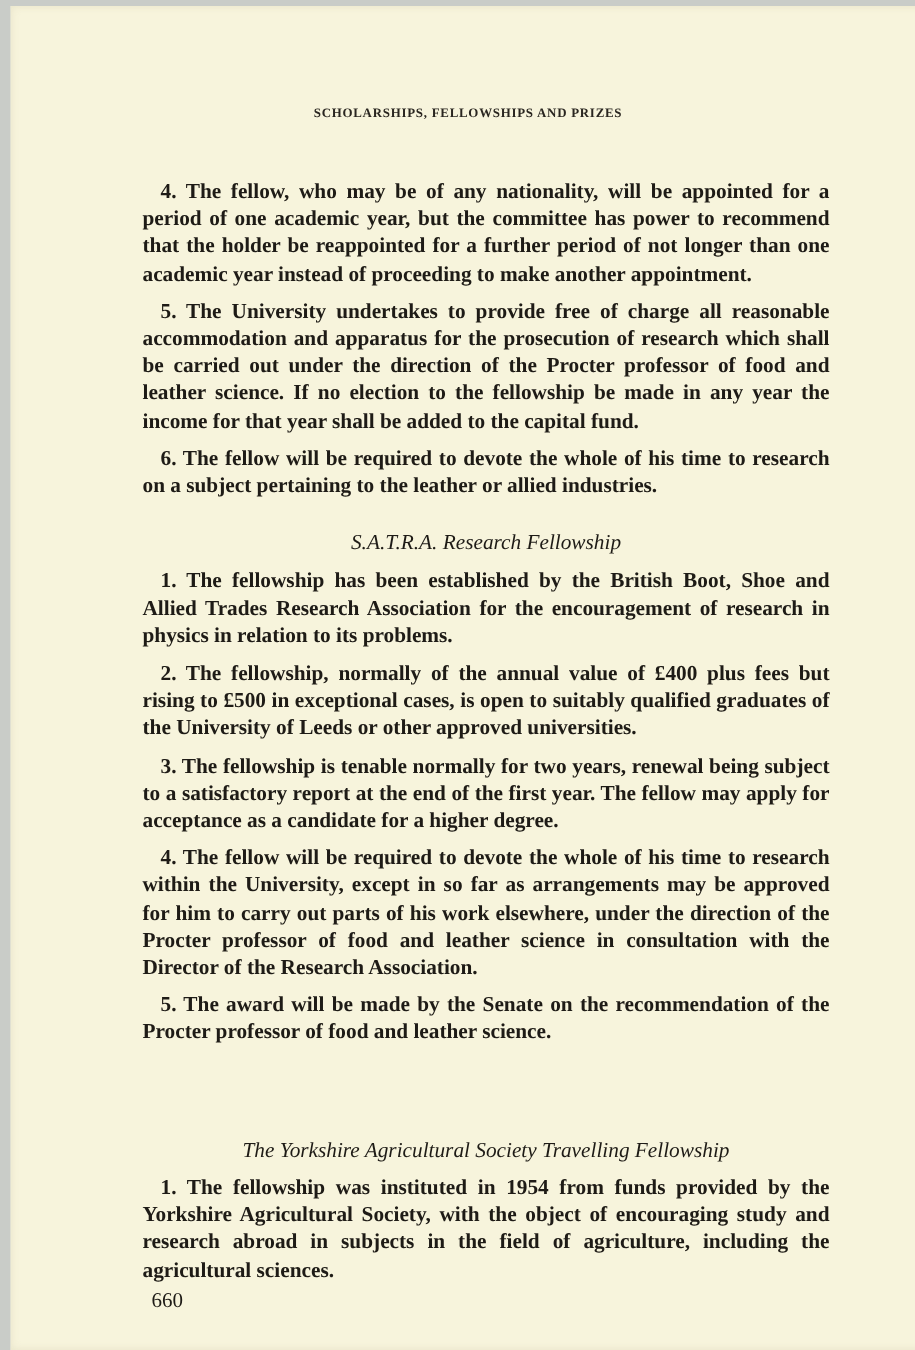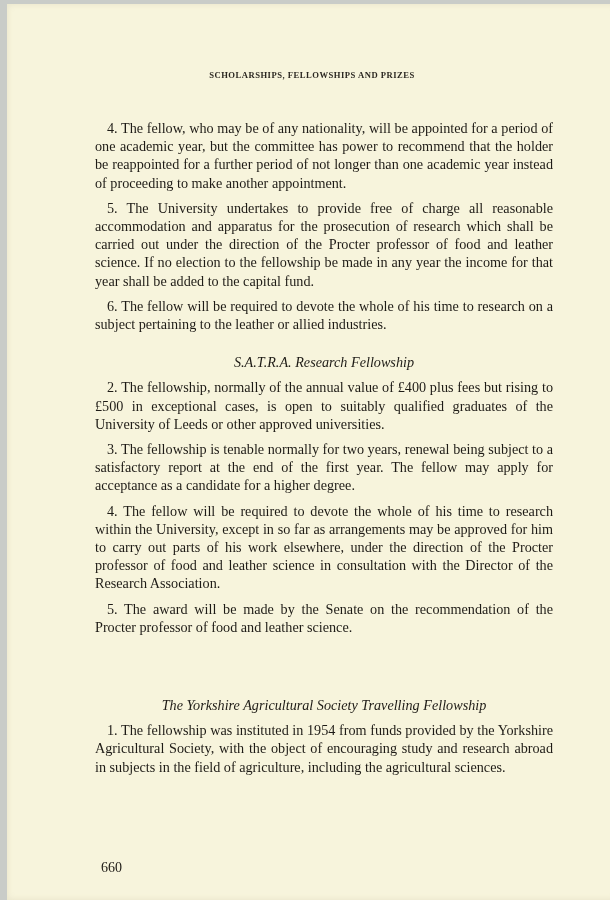--- a/index.html
+++ b/index.html
@@ -20,21 +20,21 @@
     font-size: 8.6px; letter-spacing: 0.5px; font-weight: bold;
     color: #2a2620;
   }
   .content {
     position: absolute; left: 88px; top: 115px; width: 458px;
     color: #1e1b16;
     font-size: 14.2px; line-height: 18.2px;
   }
   .para {
     margin: 0 0 7px 0;
-    text-align: justify; text-indent: 12px;
+    text-align: justify; text-indent: 12px; font-weight: bold;
   }
   .section-title {
     text-align: center; font-style: italic;
     margin: 20px 0 7px 0; font-size: 14.2px;
   }
   .section-title.s2 { margin-top: 60px; }
   .folio {
     position: absolute; left: 94px; top: 856px;
     font-size: 14px; color: #1e1b16;
   }
@@ -44,20 +44,21 @@
 
 <div class="page">
   <div class="running-head">SCHOLARSHIPS, FELLOWSHIPS AND PRIZES</div>
 
   <div class="content">
     <p class="para">4. The fellow, who may be of any nationality, will be appointed for a period of one academic year, but the committee has power to recommend that the holder be reappointed for a further period of not longer than one academic year instead of proceeding to make another appointment.</p>
     <p class="para">5. The University undertakes to provide free of charge all reasonable accommodation and apparatus for the prosecution of research which shall be carried out under the direction of the Procter professor of food and leather science. If no election to the fellowship be made in any year the income for that year shall be added to the capital fund.</p>
     <p class="para">6. The fellow will be required to devote the whole of his time to research on a subject pertaining to the leather or allied industries.</p>
 
     <div class="section-title">S.A.T.R.A. Research Fellowship</div>
+    <p class="para">1. The fellowship has been established by the British Boot, Shoe and Allied Trades Research Association for the encouragement of research in physics in relation to its problems.</p>
     <p class="para">2. The fellowship, normally of the annual value of £400 plus fees but rising to £500 in exceptional cases, is open to suitably qualified graduates of the University of Leeds or other approved universities.</p>
     <p class="para">3. The fellowship is tenable normally for two years, renewal being subject to a satisfactory report at the end of the first year. The fellow may apply for acceptance as a candidate for a higher degree.</p>
     <p class="para">4. The fellow will be required to devote the whole of his time to research within the University, except in so far as arrangements may be approved for him to carry out parts of his work elsewhere, under the direction of the Procter professor of food and leather science in consultation with the Director of the Research Association.</p>
     <p class="para">5. The award will be made by the Senate on the recommendation of the Procter professor of food and leather science.</p>
 
     <div class="section-title s2">The Yorkshire Agricultural Society Travelling Fellowship</div>
     <p class="para">1. The fellowship was instituted in 1954 from funds provided by the Yorkshire Agricultural Society, with the object of encouraging study and research abroad in subjects in the field of agriculture, including the agricultural sciences.</p>
 
   </div>
 

